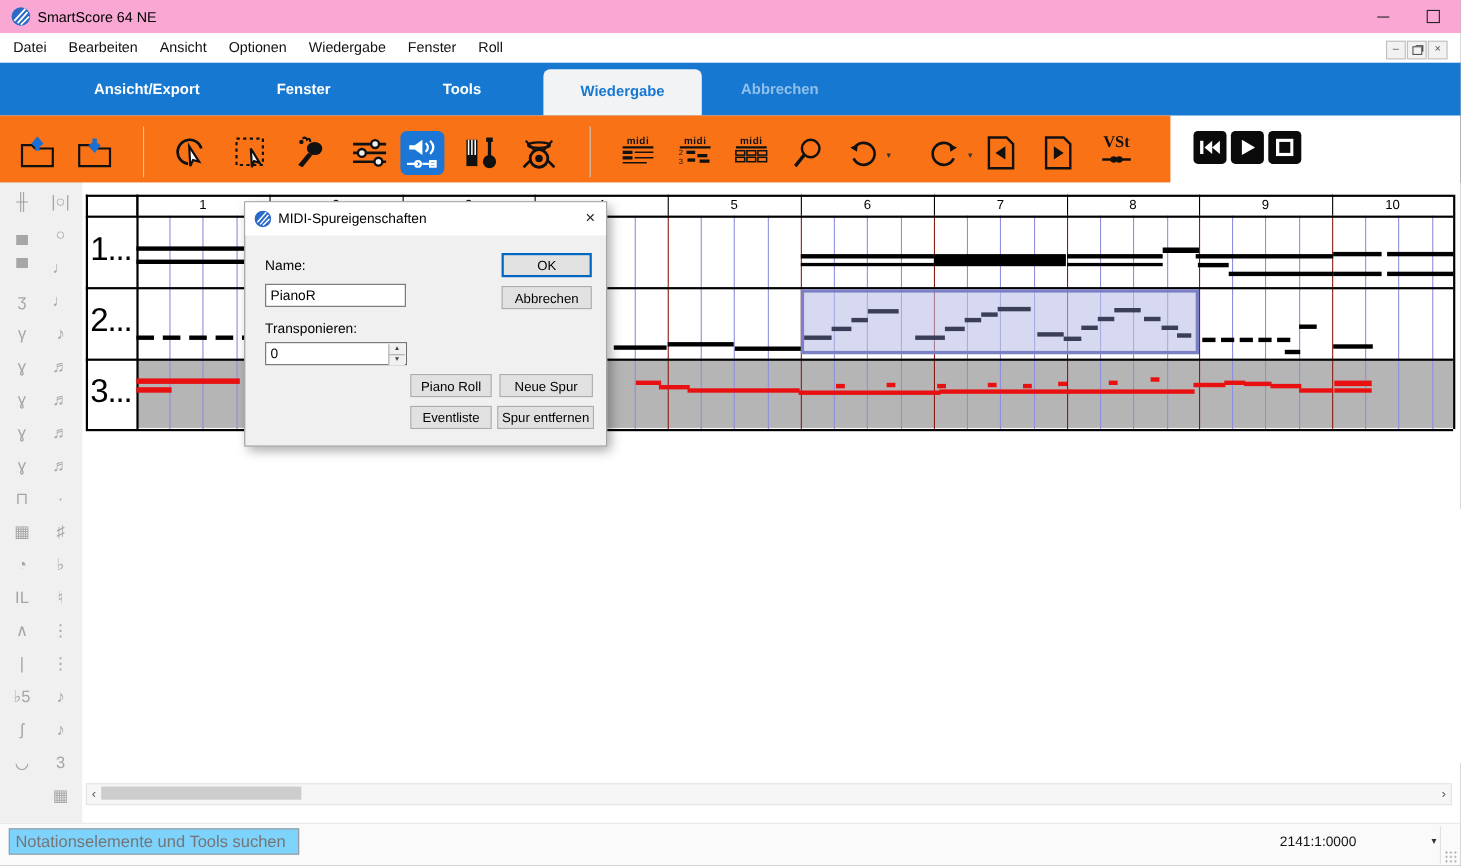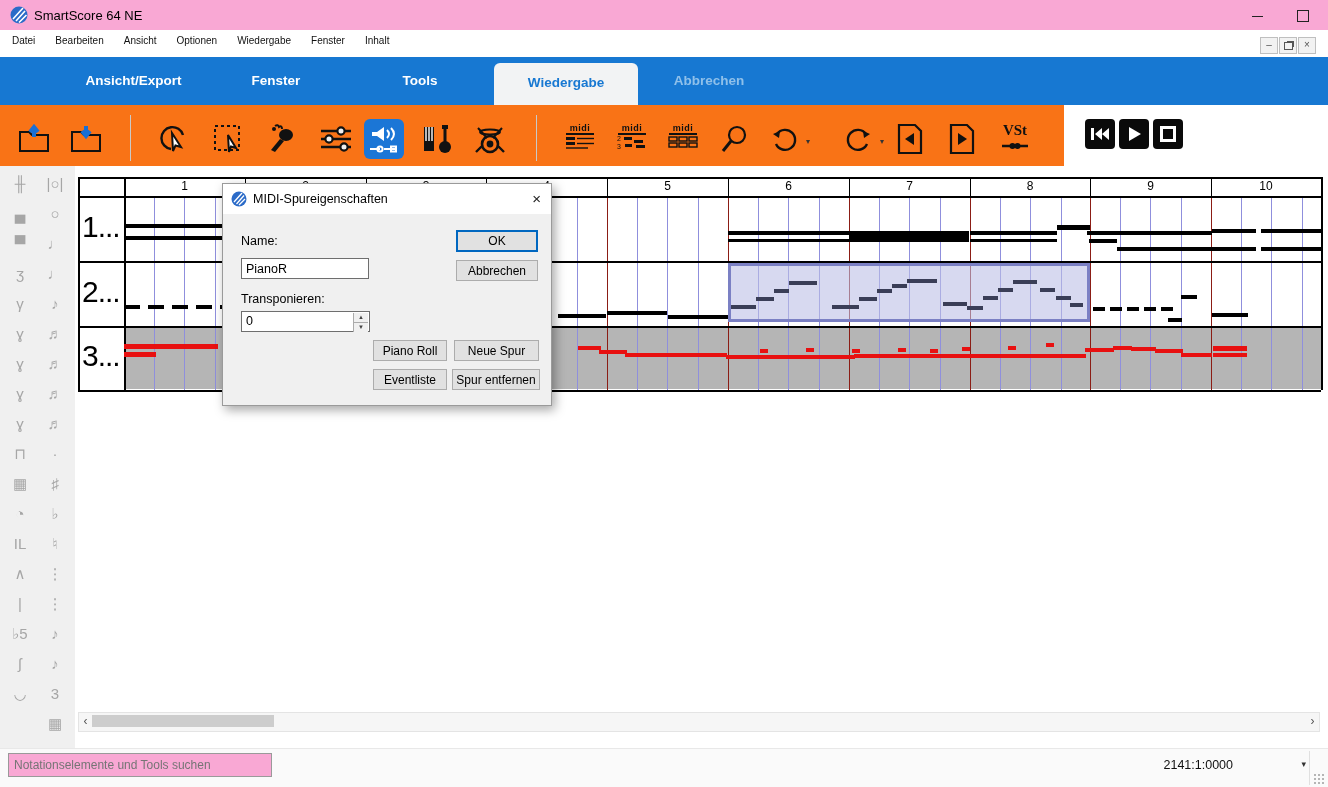--- a/index.html
+++ b/index.html
@@ -7,21 +7,21 @@
   
   #titlebar{position:absolute;left:0;top:0;width:1328px;height:30px;background:#f9a8d4;padding-left:44px;}
   #app-icon{position:absolute;left:10px;top:6px;width:18px;height:18px;}
   #title-text{position:absolute;left:34px;top:8px;font-size:13px;color:#000;}
   .winbtn{position:absolute;top:0;width:46px;height:30px;text-align:center;line-height:30px;font-size:15px;color:#222;cursor:default;}
   #btn-min{right:92px;}#btn-max{right:46px;}#btn-close{right:0;font-size:17px;}
   #btn-max span{display:inline-block;width:10px;height:10px;border:1px solid #222;vertical-align:middle;}
   #btn-min span{display:inline-block;width:11px;border-top:1px solid #222;vertical-align:middle;}
   
   #menubar{position:absolute;left:0;top:30px;width:1328px;height:27px;background:#fff;}
-  .menu-item{display:inline-block;padding:5px 10px;font-size:10px;color:#111;}
+  .menu-item{display:inline-block;padding:5px 10px;font-size:13px;color:#111;}
   #menubar .wrap{padding-left:2px;}
   .mdibtn{position:absolute;top:7px;width:16px;height:15px;background:#f2f2f2;border:1px solid #bfbfbf;text-align:center;line-height:13px;font-size:10px;color:#555;}
   #mdi-min{right:50px;}#mdi-restore{right:31px;}#mdi-close{right:12px;}
   #mdi-restore i{display:inline-block;width:7px;height:6px;border:1px solid #555;box-shadow:2px -2px 0 -1px #555;margin-top:4px;}
   
   #tabband{position:absolute;left:0;top:57px;width:1328px;height:48px;background:#1778d2;}
   .tab{position:absolute;top:0;height:48px;line-height:48px;text-align:center;font-size:13.5px;font-weight:bold;color:#fff;}
   .tab.active{top:6px;height:42px;line-height:40px;background:#f2f3f4;border-radius:6px 6px 0 0;color:#1778d2;}
   .tab.disabled{color:#8fc0ea;}
   
@@ -46,21 +46,21 @@
   #canvas{position:absolute;left:75px;top:166px;width:1253px;height:582px;background:#fff;}
   .abs{position:absolute;}
   .tracklabel{position:absolute;font-size:30px;color:#000;letter-spacing:-1px;}
   .mnum{position:absolute;font-size:12px;color:#000;width:40px;text-align:center;}
   
   #hscroll{position:absolute;left:78px;top:712px;width:1240px;height:18px;background:#f6f6f6;border:1px solid #e4e4e4;}
   #hthumb{position:absolute;left:13px;top:2px;width:182px;height:12px;background:#cdcdcd;}
   .scrollarrow{position:absolute;top:1px;width:13px;height:15px;color:#555;font-size:12px;line-height:15px;text-align:center;}
   
   #statusbar{position:absolute;left:0;top:748px;width:1328px;height:39px;background:#fafafa;border-top:1px solid #e8e8e8;}
-  #search-box{position:absolute;left:8px;top:4px;width:252px;height:22px;border:1px solid #9a9a9a;background:#f9a8d4;font-size:12px;color:#444;padding:0 5px;font-family:"Liberation Sans",sans-serif;}
+  #search-box{position:absolute;left:8px;top:4px;width:252px;height:22px;border:1px solid #9a9a9a;background:#7dd3fc;font-size:15px;color:#444;padding:0 5px;font-family:"Liberation Sans",sans-serif;}
   #status-hint{position:absolute;left:272px;top:9px;font-size:12.5px;color:#222;}
   #status-pos{position:absolute;right:95px;top:9px;font-size:12.5px;color:#111;}
   #status-caret{position:absolute;right:22px;top:10px;font-size:9px;color:#333;}
   #status-sep{position:absolute;right:18px;top:2px;width:1px;height:34px;background:#e0e0e0;}
   #resize-grip{position:absolute;right:3px;bottom:3px;width:12px;height:12px;
      background-image:radial-gradient(#b5b5b5 35%,transparent 36%);background-size:4px 4px;}
   
   #dialog{position:absolute;left:222px;top:183px;width:328px;height:221px;background:#f0f0f0;border:1px solid #9a9a9a;box-shadow:3px 4px 10px rgba(0,0,0,.35);}
   #dlg-title{position:absolute;left:0;top:0;width:100%;height:30px;background:#fff;}
   #dlg-icon{position:absolute;left:8px;top:7px;width:16px;height:16px;}
@@ -84,21 +84,21 @@
       <circle cx="9" cy="9" r="8.5" fill="#2b6bc8"></circle>
       <path d="M3 13 L13 2 M6 15 L15 5 M9 16.5 L16.5 9" stroke="#fff" stroke-width="1.6" fill="none"></path>
     </svg>
     <span id="title-text">SmartScore 64 NE</span>
     <div class="winbtn" id="btn-min"><span></span></div>
     <div class="winbtn" id="btn-max"><span></span></div>
     <div class="winbtn" id="btn-close">×</div>
   </div>
 
   <div id="menubar">
-    <div class="wrap" id="menu-items"><span class="menu-item">Datei</span><span class="menu-item">Bearbeiten</span><span class="menu-item">Ansicht</span><span class="menu-item">Optionen</span><span class="menu-item">Wiedergabe</span><span class="menu-item">Fenster</span><span class="menu-item">Inhalt</span></div>
+    <div class="wrap" id="menu-items"><span class="menu-item">Datei</span><span class="menu-item">Bearbeiten</span><span class="menu-item">Ansicht</span><span class="menu-item">Optionen</span><span class="menu-item">Wiedergabe</span><span class="menu-item">Fenster</span><span class="menu-item">Roll</span></div>
     <div class="mdibtn" id="mdi-min">–</div>
     <div class="mdibtn" id="mdi-restore"><i></i></div>
     <div class="mdibtn" id="mdi-close">×</div>
   </div>
 
   <div id="tabband">
       <div class="tab " style="left: 61px; width: 145px;">Ansicht/Export</div>
       <div class="tab " style="left: 206px; width: 140px;">Fenster</div>
       <div class="tab " style="left: 348px; width: 144px;">Tools</div>
       <div class="tab active" style="left: 494px; width: 144px;">Wiedergabe</div>

